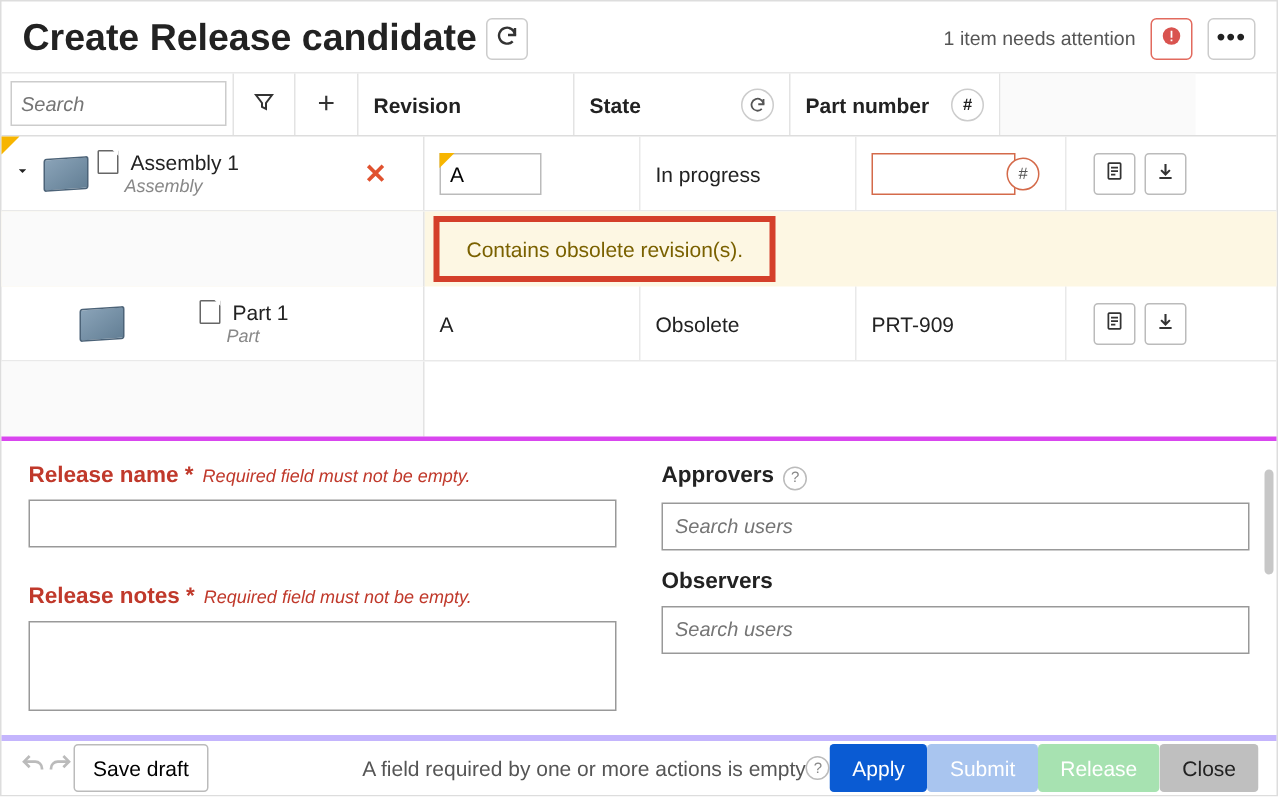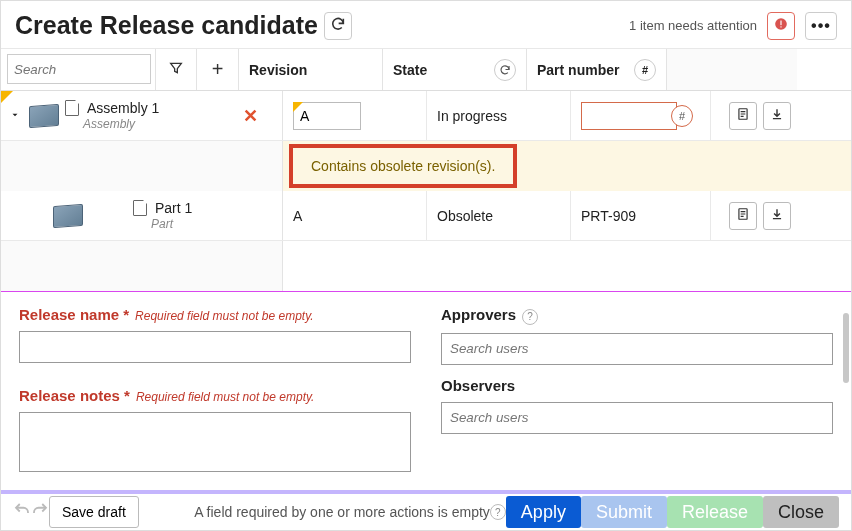--- a/index.html
+++ b/index.html
@@ -176,21 +176,21 @@
     color:#7a6100;
     font-size:14px;
     background:#fdf7e3;
   }
   .empty-row{height:50px;display:flex;}
   .empty-row .left-spacer { flex:0 0 282px; border-right:1px solid #e3e3e3; background:#fafafa;}
   .empty-row .rest{flex:1;}
 
   
   .form-area{
-    border-top:1px solid #d946ef;
+    border-top:3px solid #d946ef;
     padding:14px 18px 10px 18px;
     display:flex; gap:30px;
     flex:0 0 auto;
   }
   .form-col{flex:1;display:flex;flex-direction:column;gap:8px;}
   .label-line{display:flex;align-items:baseline;gap:6px;}
   .lbl-strong{font-weight:700;font-size:15px;}
   .lbl-err{color:#c0392b;}
   .req-msg{font-size:12px;font-style:italic;}
   .text-input{height:32px;border:1px solid #999;padding:0 8px;width:100%;}
@@ -203,21 +203,21 @@
     border-top:4px solid #c4b5fd;
     margin-top:auto;
     height:40px;
     display:flex;align-items:center;
     padding:0 12px;
   }
   .ft-ic{color:#bbb;font-size:18px;cursor:default;}
   .ft-btn{height:32px;padding:0 12px;border:1px solid #bbb;border-radius:3px;background:#fff;cursor:pointer;font-size:14px;}
   .ft-msg{color:#555;font-size:14px;}
   .spacer{flex:1;}
-  .btn{height:32px;padding:0 14px;border-radius:3px;border:1px solid transparent;font-size:18px;cursor:pointer;}
+  .btn{height:32px;padding:0 14px;border-radius:3px;border:1px solid transparent;font-size:14px;cursor:pointer;}
   .btn-apply{background:#0a5bd3;color:#fff;}
   .btn-submit{background:#a9c5ef;color:#fff;text-align:center;}
   .btn-release{background:#a7e2b1;color:#fff;}
   .btn-close{background:#bfbfbf;color:#222;}
 
   
   .scroll-hint{position:absolute;right:2px;top:312px;width:6px;height:70px;background:#c7c7c7;border-radius:3px;}
 </style>
 </head>
 <body>

